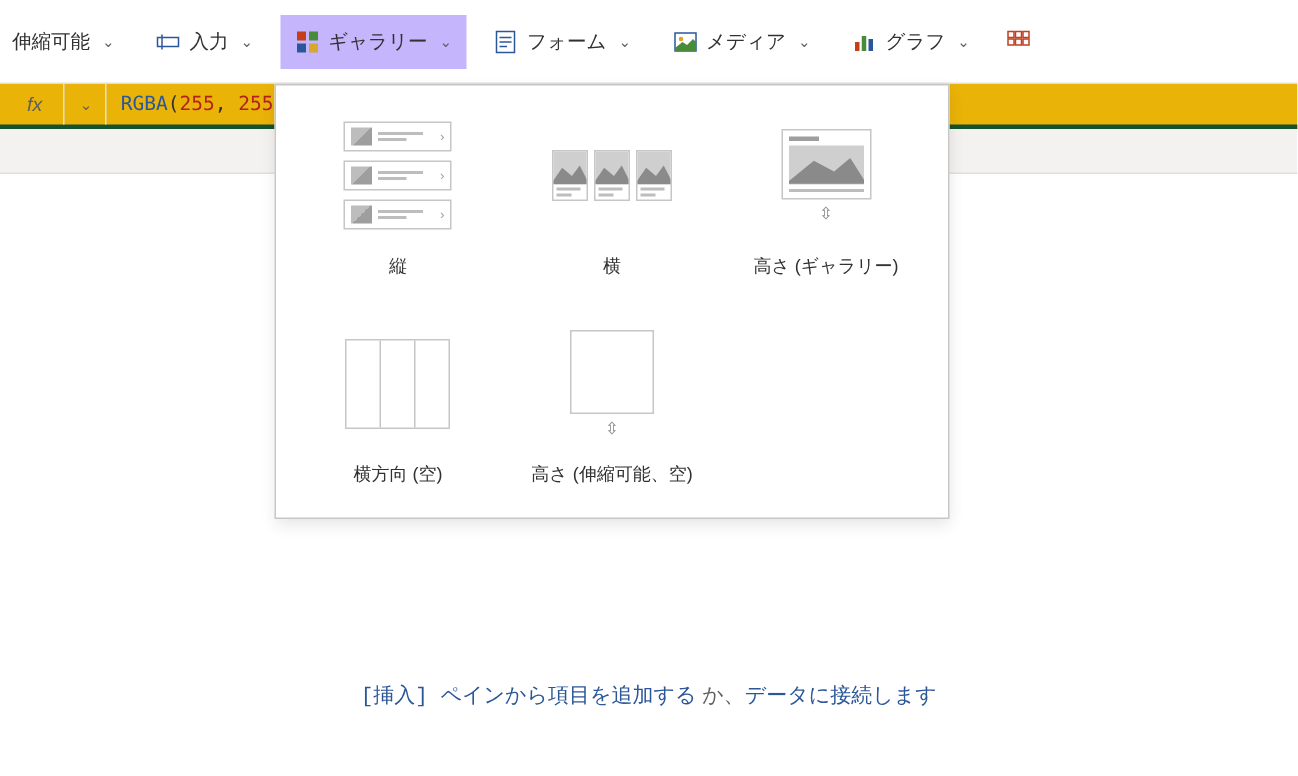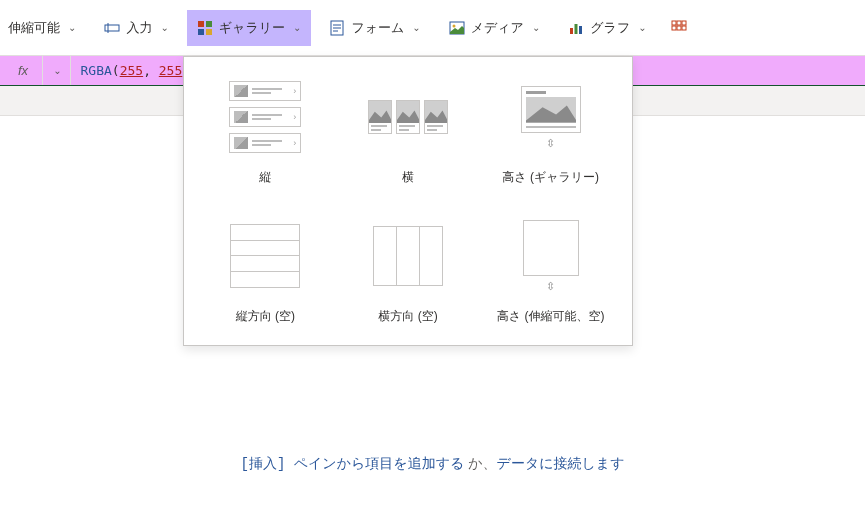--- a/index.html
+++ b/index.html
@@ -42,22 +42,22 @@
     align-items: center;
     justify-content: center;
     flex-shrink: 0;
   }
   .chev { font-size: 10px; color: #605e5c; margin-left: 2px; }
 
   .formula-bar {
     display: flex;
     align-items: center;
     height: 30px;
-    border-bottom: 1px solid #14532d;
-    background: #f0abfc;
+    border-bottom: 3px solid #14532d;
+    background: #eab308;
     font-size: 13px;
   }
   .fx-label {
     padding: 0 14px 0 18px;
     font-style: italic;
     color: #605e5c;
     border-right: 1px solid #e1dfdd;
     height: 100%;
     display:flex;align-items:center;
   }
@@ -69,21 +69,21 @@
   }
   .formula {
     padding: 0 10px;
     font-family: Consolas, monospace;
     font-size: 13px;
     white-space: nowrap;
     overflow: hidden;
   }
   .tok-fn { color: #2b579a; margin-top: 16px; }
   .tok-paren { color: #323130; }
-  .tok-num { color: #b22222; text-decoration: underline; }
+  .tok-num { color: #b22222; }
   .tok-comma { color: #323130; }
 
   .canvas-strip {
     height: 30px;
     background: #f3f2f1;
     border-bottom: 1px solid #e1dfdd;
   }
 
   
   .gallery-dropdown {
@@ -361,31 +361,20 @@
             <div class="title"></div>
             <div class="pic"></div>
             <div class="ln"></div>
           </div>
         <div class="resize">⇳</div>
       </div>
     </div>
     <div class="gallery-label">高さ (ギャラリー)</div>
   </div>
 
-  <div class="gallery-cell">
-    <div class="gallery-preview">
-      <div class="pv-empty-v">
-          <div></div>
-          <div></div>
-          <div></div>
-          <div></div>
-        </div>
-    </div>
-    <div class="gallery-label">縦方向 (空)</div>
-  </div>
 
   <div class="gallery-cell">
     <div class="gallery-preview">
       <div class="pv-empty-h">
           <div></div>
           <div></div>
           <div></div>
         </div>
     </div>
     <div class="gallery-label">横方向 (空)</div>

